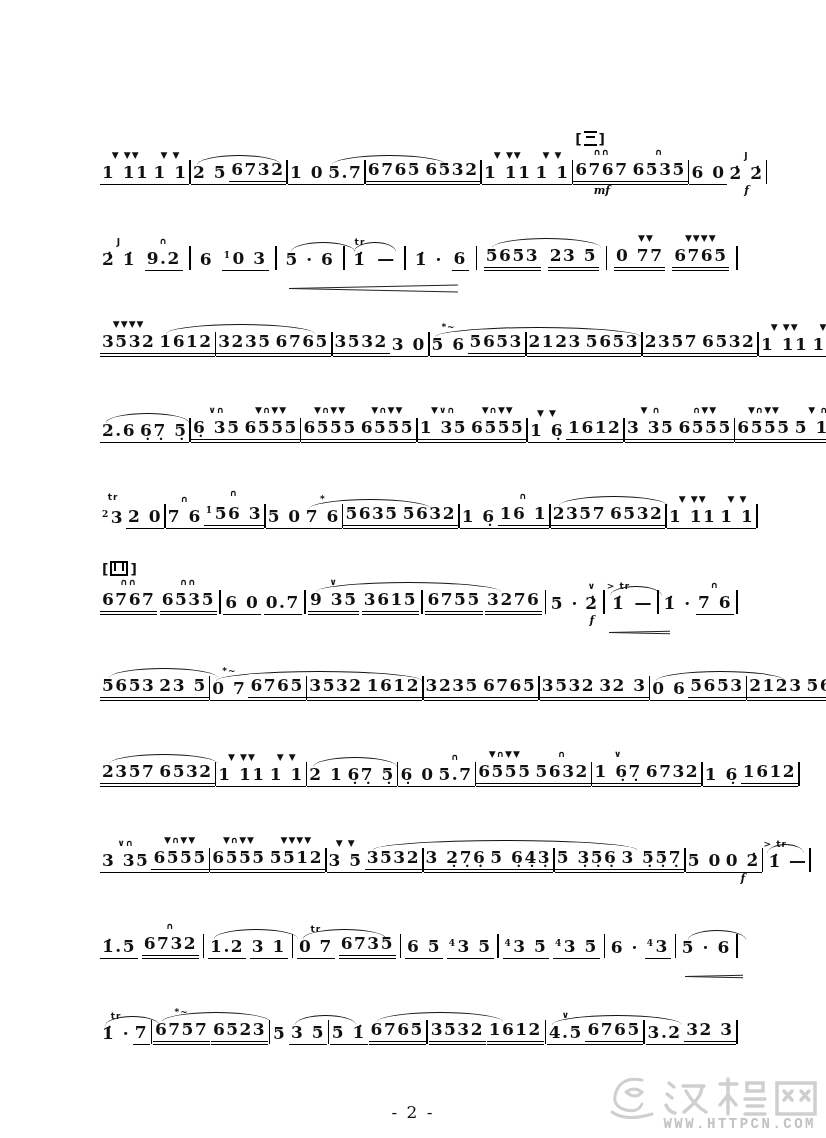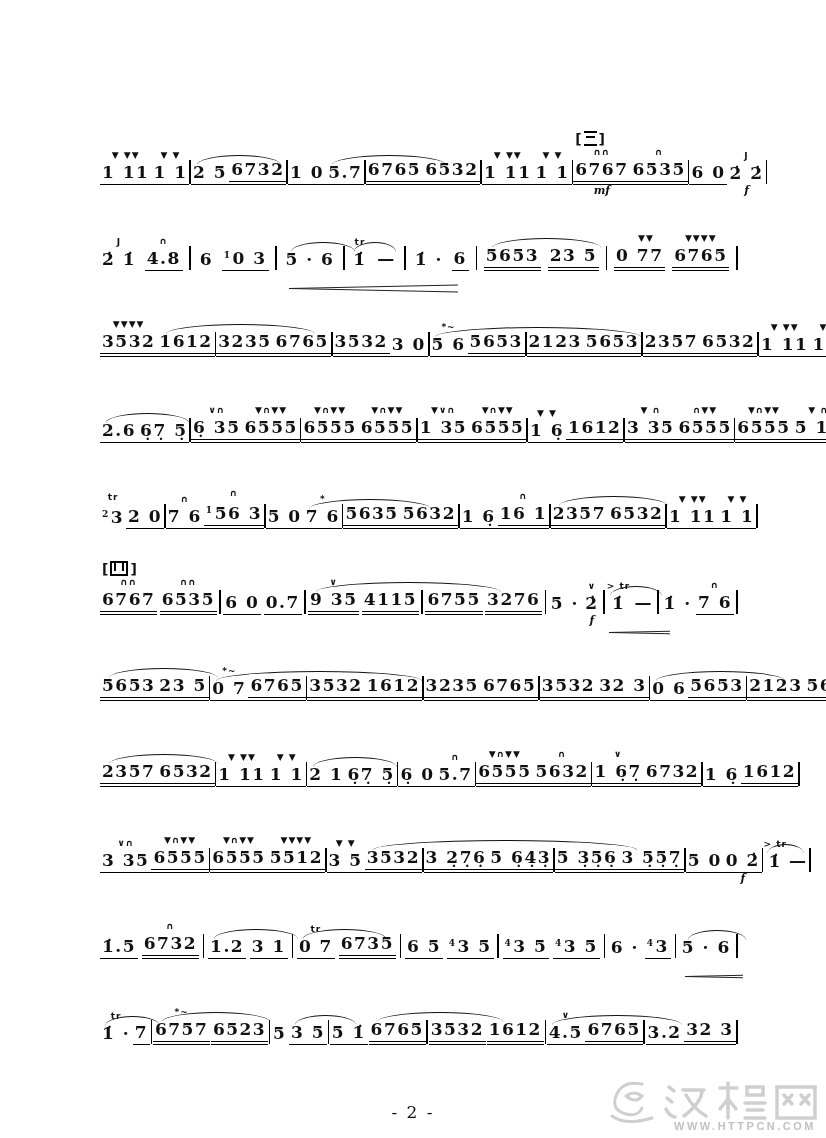--- a/index.html
+++ b/index.html
@@ -60,21 +60,21 @@
   .pageno{
     position:absolute;left:0;right:0;bottom:16px;text-align:center;
     font-size:17px;letter-spacing:2px;font-weight:normal;
   }
   .watermark{
     position:absolute;right:6px;bottom:2px;width:220px;color:#c9c9c9;
     display:flex;flex-direction:column;align-items:flex-end;
   }
   .wm-row{display:flex;align-items:center;gap:4px;}
   .wm-url{
-    font-family:Liberation Sans, sans-serif;font-size:11px;font-weight:bold;
+    font-family:Liberation Mono, monospace;font-size:14px;font-weight:bold;
     letter-spacing:2.5px;color:#c2c2c2;margin:-6px 4px 4px 17px;
   }
 </style>
 </head>
 <body>
 
 <div class="page">
 
   <div class="score">
       <div class="score-line">
@@ -164,21 +164,21 @@
         <span class="barline"></span>
       </div>
       <div class="score-line">
         <span class="cell">
           <span class="top">J</span>
           <span class="main u0">2̇ 1̇</span>
           <span class="bot"></span>
         </span>
         <span class="cell">
           <span class="top">∩</span>
-          <span class="main u1">4.8</span>
+          <span class="main u1">9.2</span>
           <span class="bot"></span>
         </span>
         <span class="barline"></span>
         <span class="cell">
           <span class="top"></span>
           <span class="main u0">6</span>
           <span class="bot"></span>
         </span>
         <span class="cell">
           <span class="top"></span>
@@ -510,21 +510,21 @@
         </span>
         <span class="barline"></span>
         <span class="cell">
           <i class="slur" style="width: 360%;"></i>
           <span class="top">∨</span>
           <span class="main u2">9 35</span>
           <span class="bot"></span>
         </span>
         <span class="cell">
           <span class="top"></span>
-          <span class="main u2">4115</span>
+          <span class="main u2">3615</span>
           <span class="bot"></span>
         </span>
         <span class="barline"></span>
         <span class="cell">
           <span class="top"></span>
           <span class="main u2">6755</span>
           <span class="bot"></span>
         </span>
         <span class="cell">
           <span class="top"></span>

